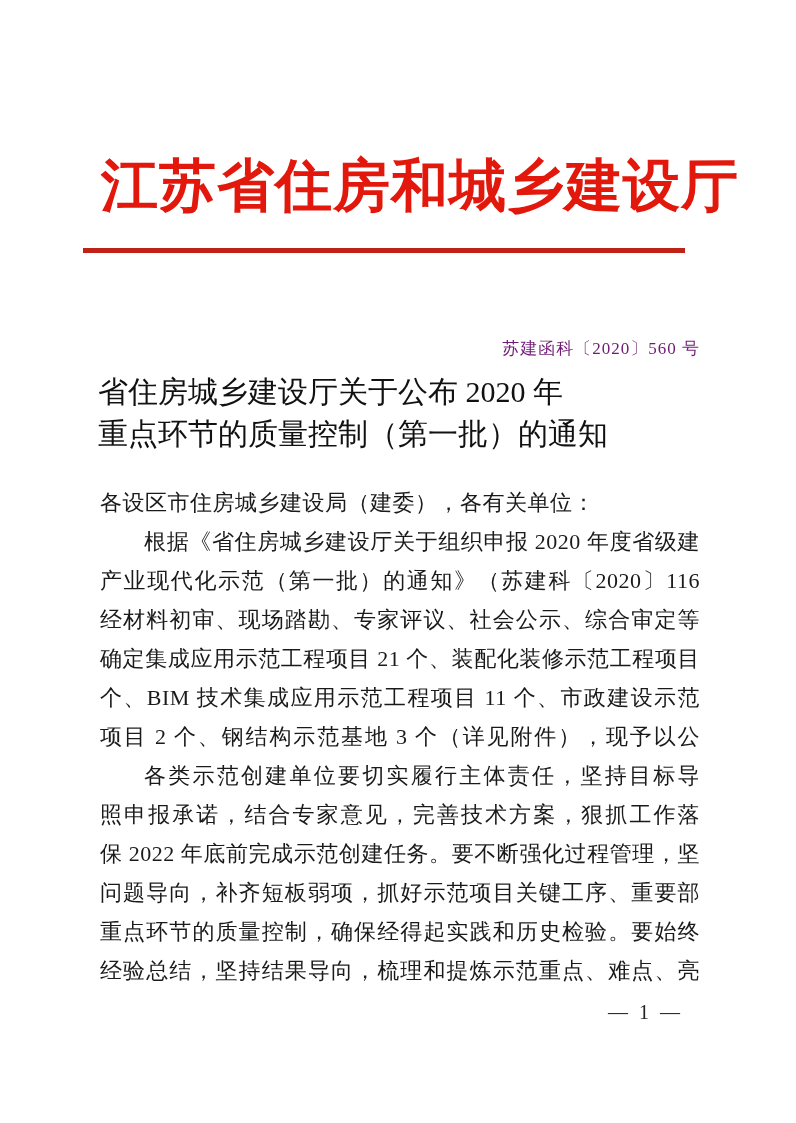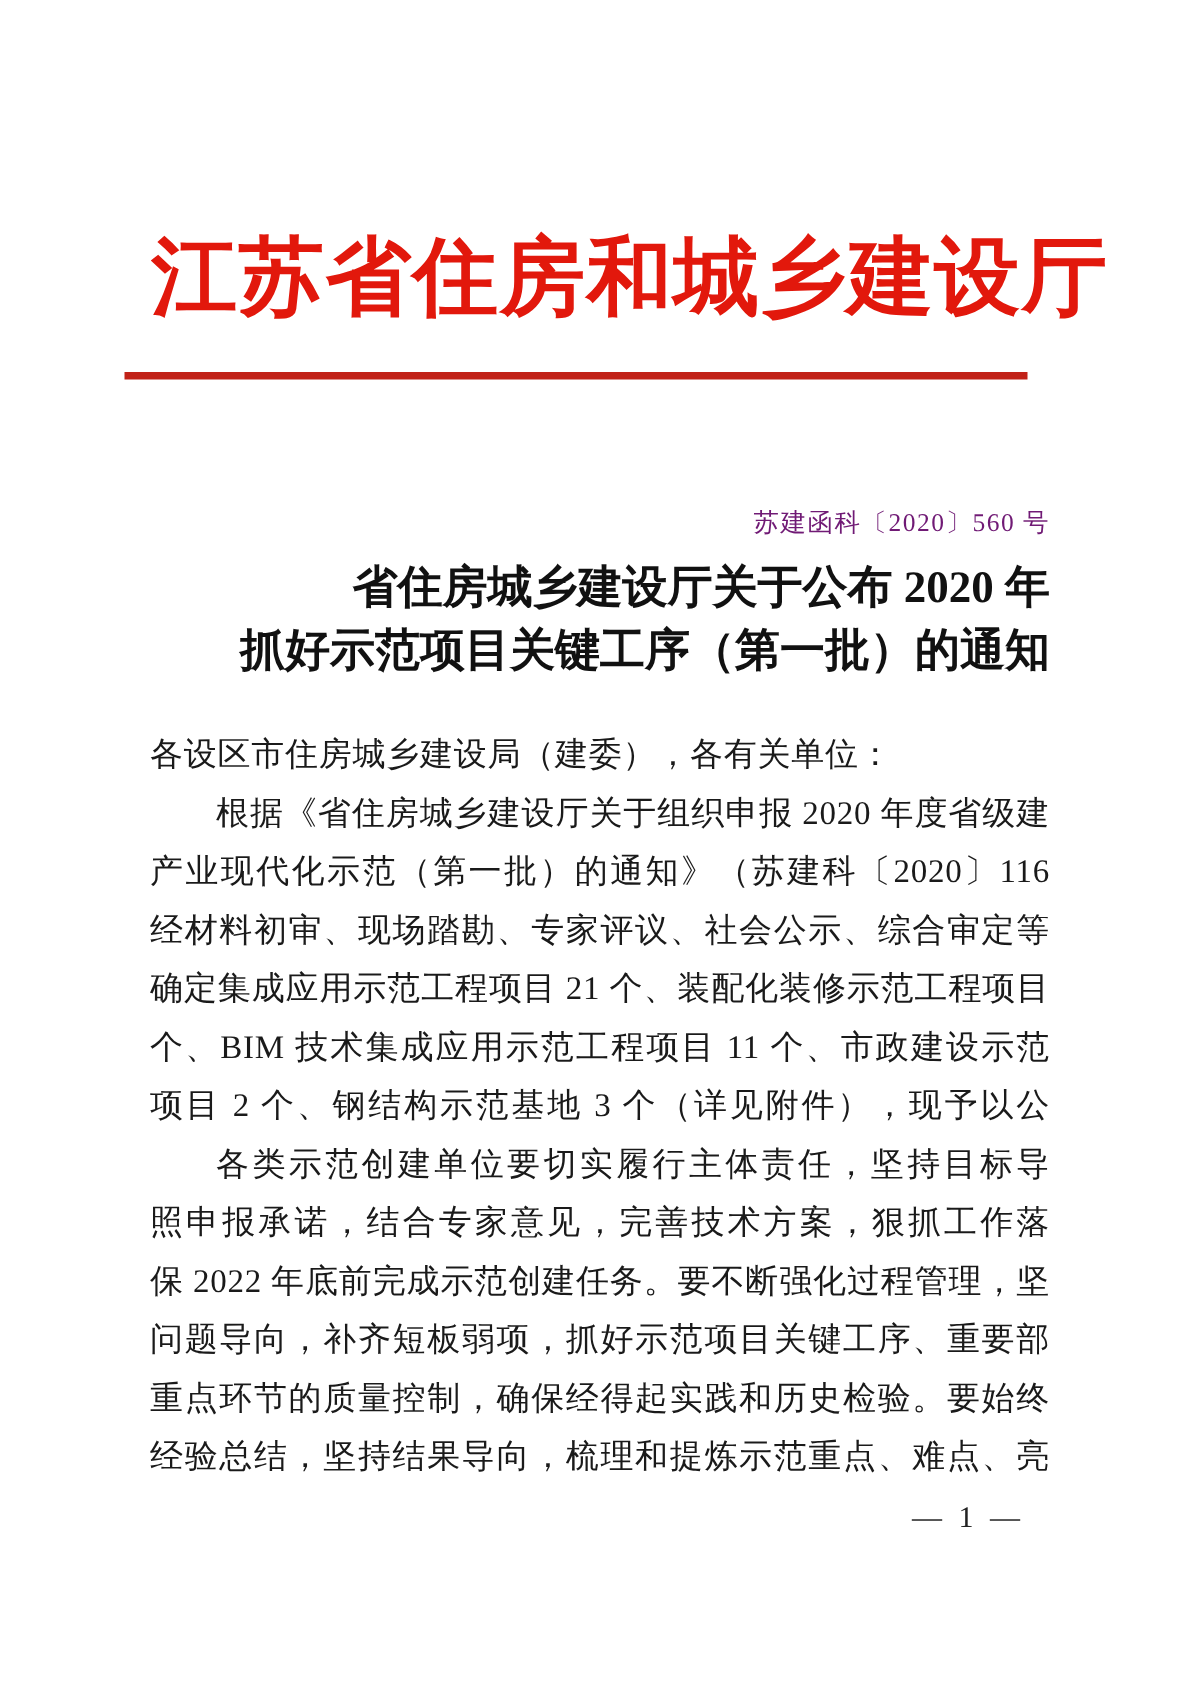--- a/index.html
+++ b/index.html
@@ -48,22 +48,22 @@
     letter-spacing: 1px;
     color: #701a75;
     white-space: nowrap;
     margin-top: 36px;
   }
   .doc-title {
     position: absolute;
     top: 371px;
     left: 98px;
     width: 602px;
-    text-align: right;
-    font-weight: bold;
+    text-align: left;
+    font-weight: normal;
     font-size: 30px;
     line-height: 42px;
     color: #111111;
   }
   .body-block {
     position: absolute;
     top: 483px;
     left: 100px;
     width: 600px;
     font-size: 22px;
@@ -99,21 +99,21 @@
 <div class="page">
 
   <div class="agency-header">江苏省住房和城乡建设厅</div>
 
   <div class="red-rule"></div>
 
   <div class="doc-number">苏建函科〔2020〕560 号</div>
 
   <div class="doc-title">
     <div>省住房城乡建设厅关于公布 2020 年</div>
-    <div>抓好示范项目关键工序（第一批）的通知</div>
+    <div>重点环节的质量控制（第一批）的通知</div>
   </div>
 
   <div class="body-block">
     <div class="body-line para-end">各设区市住房城乡建设局（建委），各有关单位：</div>
     <div class="body-line indent">根据《省住房城乡建设厅关于组织申报 2020 年度省级建筑</div>
     <div class="body-line">产业现代化示范（第一批）的通知》（苏建科〔2020〕116 号），</div>
     <div class="body-line">经材料初审、现场踏勘、专家评议、社会公示、综合审定等程序，</div>
     <div class="body-line">确定集成应用示范工程项目 21 个、装配化装修示范工程项目 7</div>
     <div class="body-line">个、BIM 技术集成应用示范工程项目 11 个、市政建设示范工程</div>
     <div class="body-line para-end">项目 2 个、钢结构示范基地 3 个（详见附件），现予以公布。</div>

